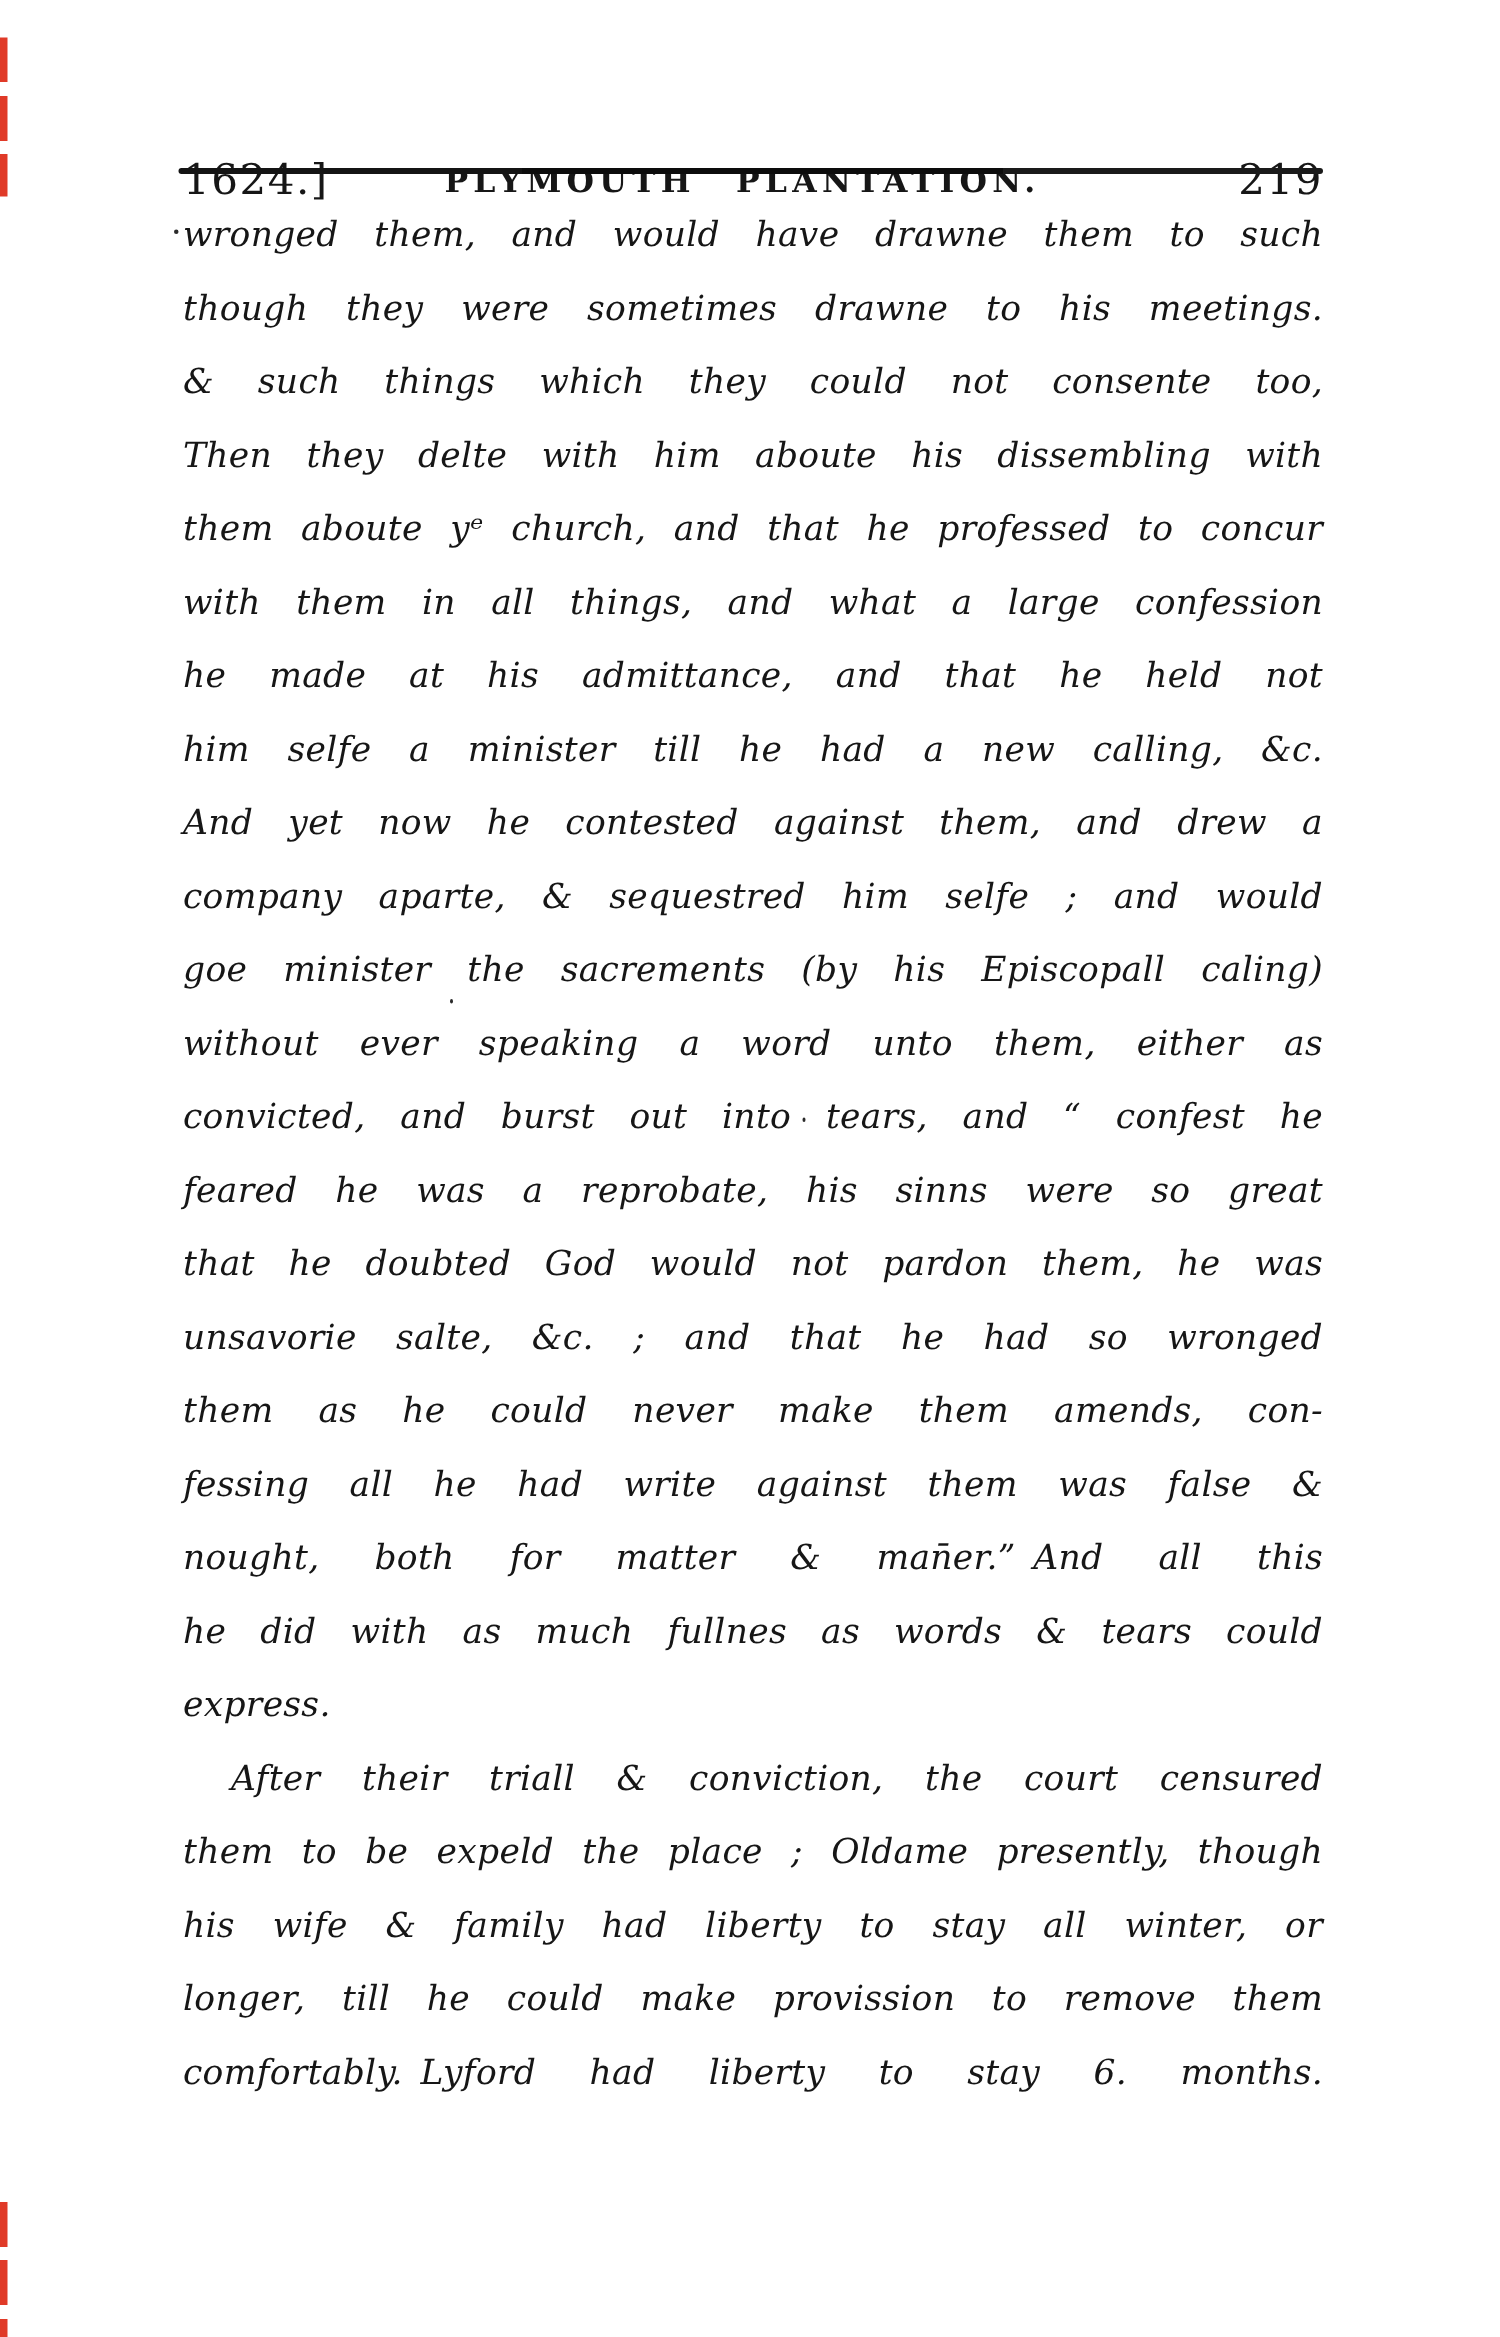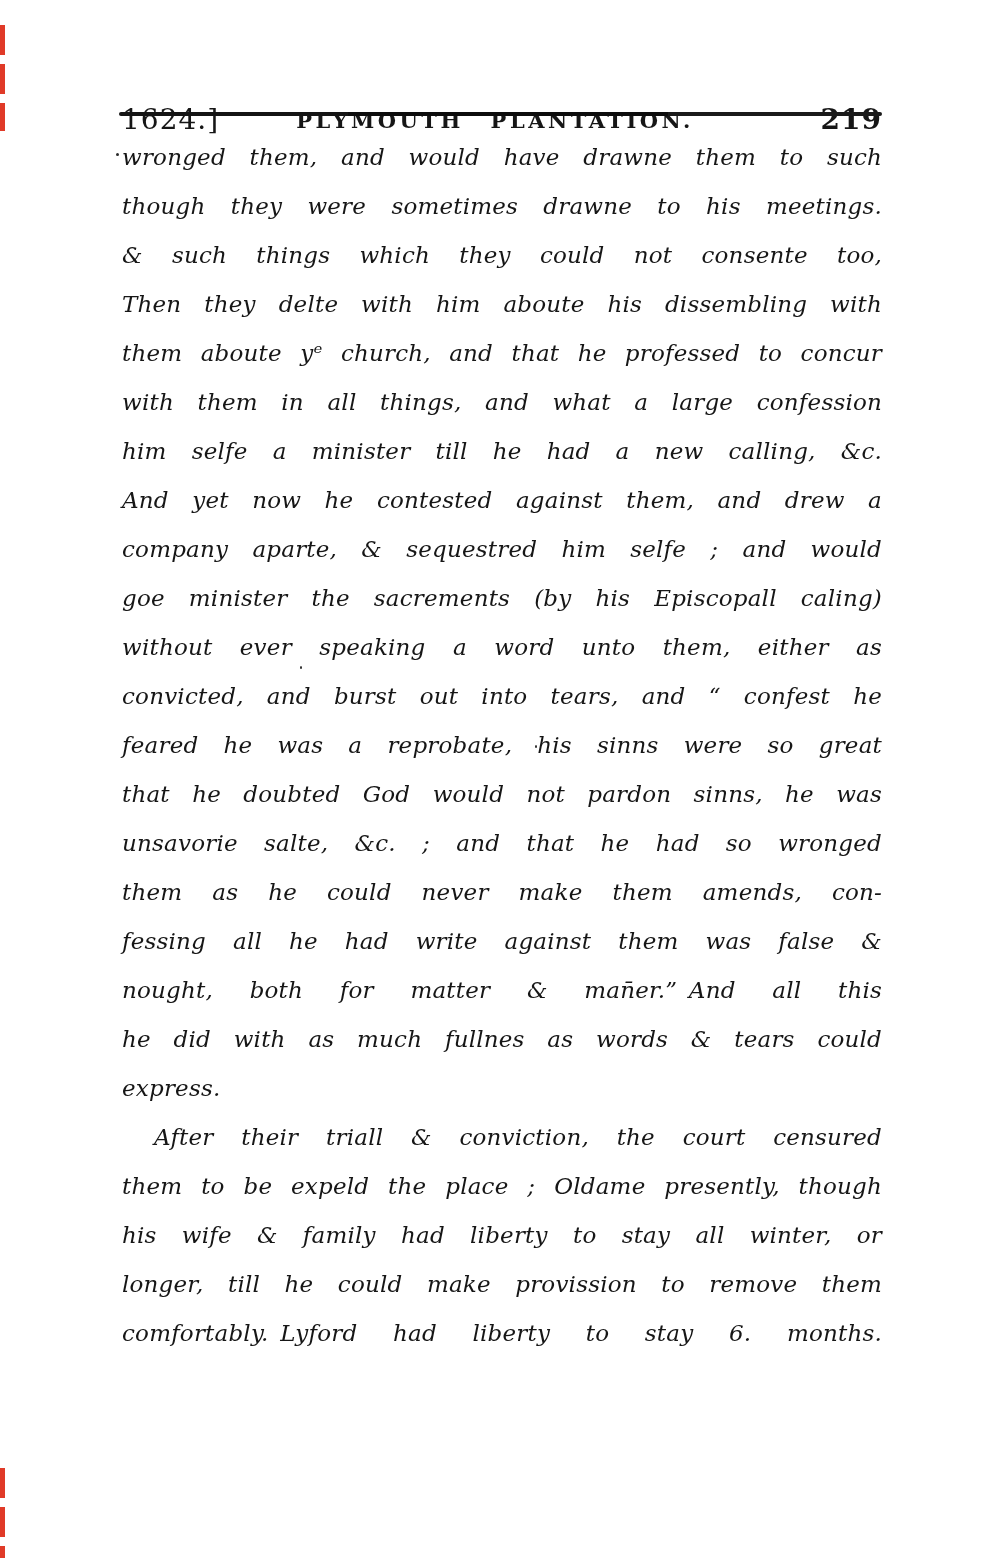--- a/index.html
+++ b/index.html
@@ -19,21 +19,21 @@
     font-size:28px; letter-spacing:1px;
   }
   .running-title {
     position:absolute; left:0; right:14px; bottom:3px;
     text-align:center;
     font-size:21px; font-weight:bold;
     letter-spacing:3.5px; word-spacing:16px;
   }
   .page-number {
     position:absolute; right:0; bottom:0;
-    font-size:28px; letter-spacing:1px;font-weight:bold;
+    font-size:28px; letter-spacing:1px;
   }
   .header-rule {
     position:absolute; top:112px; left:119px; width:763px; height:4px;
     background:linear-gradient(90deg,#141414 0 30%, #0c0c0c 30% 72%, #1a1a1a 72% 100%);
     border-radius:2px;
   }
   .body-text {
     position:absolute; top:133px; left:122px; width:760px;
   }
   .line {
@@ -77,28 +77,29 @@
 
 <div class="header-rule"></div>
 
 <div class="body-text">
     <div class="line">wronged them, and would have drawne them to such</div>
     <div class="line">though they were sometimes drawne to his meetings.</div>
     <div class="line">&amp; such things which they could not consente too,</div>
     <div class="line">Then they delte with him aboute his dissembling with</div>
     <div class="line">them aboute yᵉ church, and that he professed to concur</div>
     <div class="line">with them in all things, and what a large confession</div>
+    <div class="line">he made at his admittance, and that he held not</div>
     <div class="line">him selfe a minister till he had a new calling, &amp;c.</div>
     <div class="line">And yet now he contested against them, and drew a</div>
     <div class="line">company aparte, &amp; sequestred him selfe ; and would</div>
     <div class="line">goe minister the sacrements (by his Episcopall caling)</div>
     <div class="line">without ever speaking a word unto them, either as</div>
     <div class="line">convicted, and burst out into tears, and “ confest he</div>
     <div class="line">feared he was a reprobate, his sinns were so great</div>
-    <div class="line">that he doubted God would not pardon sinns, he was</div>
+    <div class="line">that he doubted God would not pardon them, he was</div>
     <div class="line">unsavorie salte, &amp;c. ; and that he had so wronged</div>
     <div class="line">them as he could never make them amends, con-</div>
     <div class="line">fessing all he had write against them was false &amp;</div>
     <div class="line">nought, both for matter &amp; man̄er.” And all this</div>
     <div class="line">he did with as much fullnes as words &amp; tears could</div>
     <div class="line flush">express.</div>
     <div class="line indent">After their triall &amp; conviction, the court censured</div>
     <div class="line">them to be expeld the place ; Oldame presently, though</div>
     <div class="line">his wife &amp; family had liberty to stay all winter, or</div>
     <div class="line">longer, till he could make provission to remove them</div>

